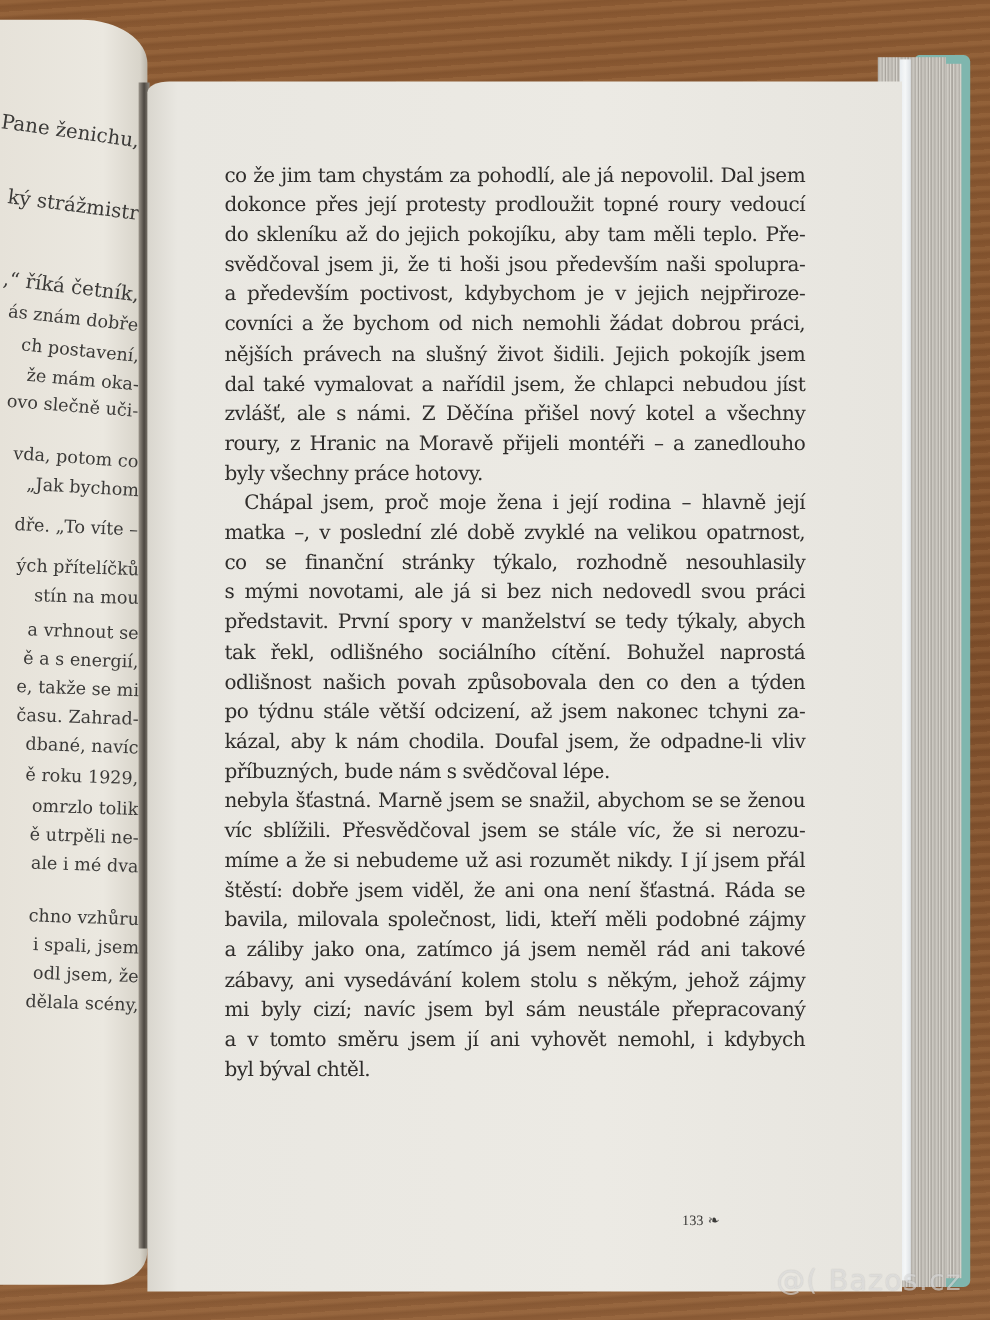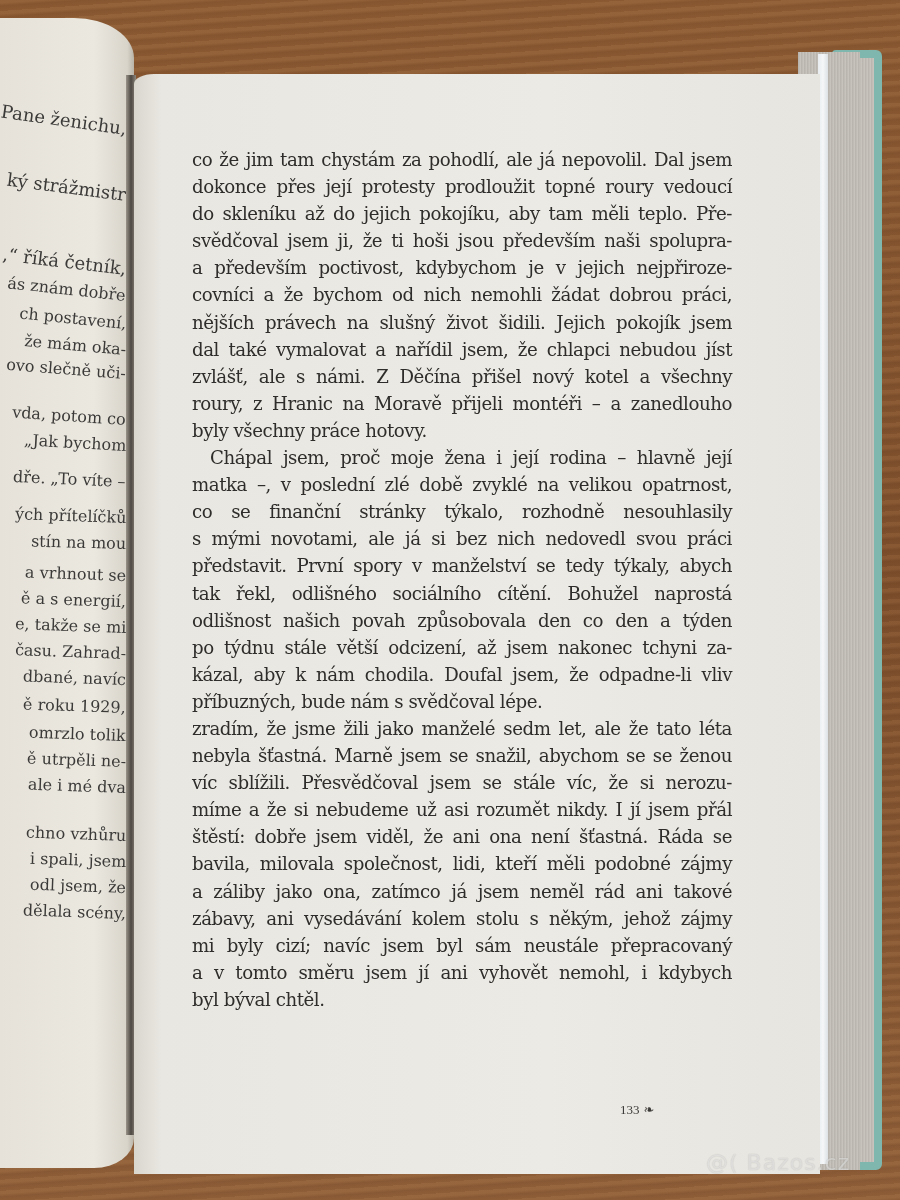--- a/index.html
+++ b/index.html
@@ -34,21 +34,21 @@
   .right-page {
     position: absolute; left: 134px; top: 74px; width: 686px; height: 1100px;
     background: linear-gradient(90deg, #d9d6ce 0%, #e9e7e1 4%, #eceae4 60%, #e7e5df 100%);
     border-top-left-radius: 20px 10px;
   }
   .text-block {
     position: absolute; left: 58px; top: 72px; width: 540px;
     font-size: 18.2px; line-height: 27.1px; color: #2f2d2b;
     font-family: "DejaVu Serif", serif; letter-spacing: -0.45px;
   }
-  .text-line { white-space: nowrap; display: block; text-align: justify; text-align-last: justify; }
+  .text-line { white-space: nowrap; display: block; text-align: justify; text-align-last: justify; margin-left: 12px; }
   .text-line.last { text-align-last: left; }
   .text-line.indent { padding-left: 18px; }
   .page-number {
     position: absolute; left: 486px; top: 1028px; font-size: 13px; color: #3b3a38;
     font-family: Liberation Serif, serif;
   }
   .ornament { font-size: 13px; margin-left: 4px; }
   
   .edges {
     position: absolute; left: 798px; top: 52px; width: 62px; height: 1118px;
@@ -60,21 +60,21 @@
   }
   .cover {
     position: absolute; left: 832px; top: 50px; width: 50px; height: 1120px;
     background: #7fb6ae; border-radius: 4px 6px 6px 4px;
   }
   .cover-inner {
     position: absolute; left: 832px; top: 58px; width: 42px; height: 1104px;
     background: repeating-linear-gradient(90deg, #cfcbc4 0px, #a7a39c 1px, #dcd9d2 2px, #b3afa8 3px);
   }
   .watermark {
-    position: absolute; left: 706px; top: 1150px; font-size: 22px; color: rgba(255,255,255,0.55);
+    position: absolute; left: 706px; top: 1150px; font-size: 26px; color: rgba(255,255,255,0.55);
     font-family: "DejaVu Sans", sans-serif; letter-spacing: 1px;
     text-shadow: 0 0 1px rgba(0,0,0,0.25);
   }
 </style>
 </head>
 <body>
 
 <div class="wood"></div>
 
 <div class="cover"></div>
@@ -127,21 +127,20 @@
       <span class="text-line indent">Chápal jsem, proč moje žena i její rodina – hlavně její</span>
       <span class="text-line">matka –, v poslední zlé době zvyklé na velikou opatrnost,</span>
       <span class="text-line">co se finanční stránky týkalo, rozhodně nesouhlasily</span>
       <span class="text-line">s mými novotami, ale já si bez nich nedovedl svou práci</span>
       <span class="text-line">představit. První spory v manželství se tedy týkaly, abych</span>
       <span class="text-line">tak řekl, odlišného sociálního cítění. Bohužel naprostá</span>
       <span class="text-line">odlišnost našich povah způsobovala den co den a týden</span>
       <span class="text-line">po týdnu stále větší odcizení, až jsem nakonec tchyni za-</span>
       <span class="text-line">kázal,  aby k nám chodila. Doufal jsem, že odpadne-li vliv</span>
       <span class="text-line last">příbuzných, bude nám s svědčoval lépe.</span>
-      <span class="text-line">zradím, že jsme žili jako manželé sedm let, ale že tato léta</span>
       <span class="text-line">nebyla šťastná. Marně jsem se snažil, abychom se se ženou</span>
       <span class="text-line">víc sblížili. Přesvědčoval jsem se stále víc, že si nerozu-</span>
       <span class="text-line">míme a že si nebudeme už asi rozumět nikdy. I jí jsem přál</span>
       <span class="text-line">štěstí: dobře jsem viděl, že ani ona není šťastná. Ráda se</span>
       <span class="text-line">bavila, milovala společnost, lidi, kteří měli podobné zájmy</span>
       <span class="text-line">a záliby jako ona, zatímco já jsem neměl rád ani takové</span>
       <span class="text-line">zábavy, ani vysedávání kolem stolu s někým, jehož zájmy</span>
       <span class="text-line">mi byly cizí; navíc jsem byl sám neustále přepracovaný</span>
       <span class="text-line">a v tomto směru jsem jí ani vyhovět nemohl, i kdybych</span>
       <span class="text-line last">byl býval chtěl.</span>

